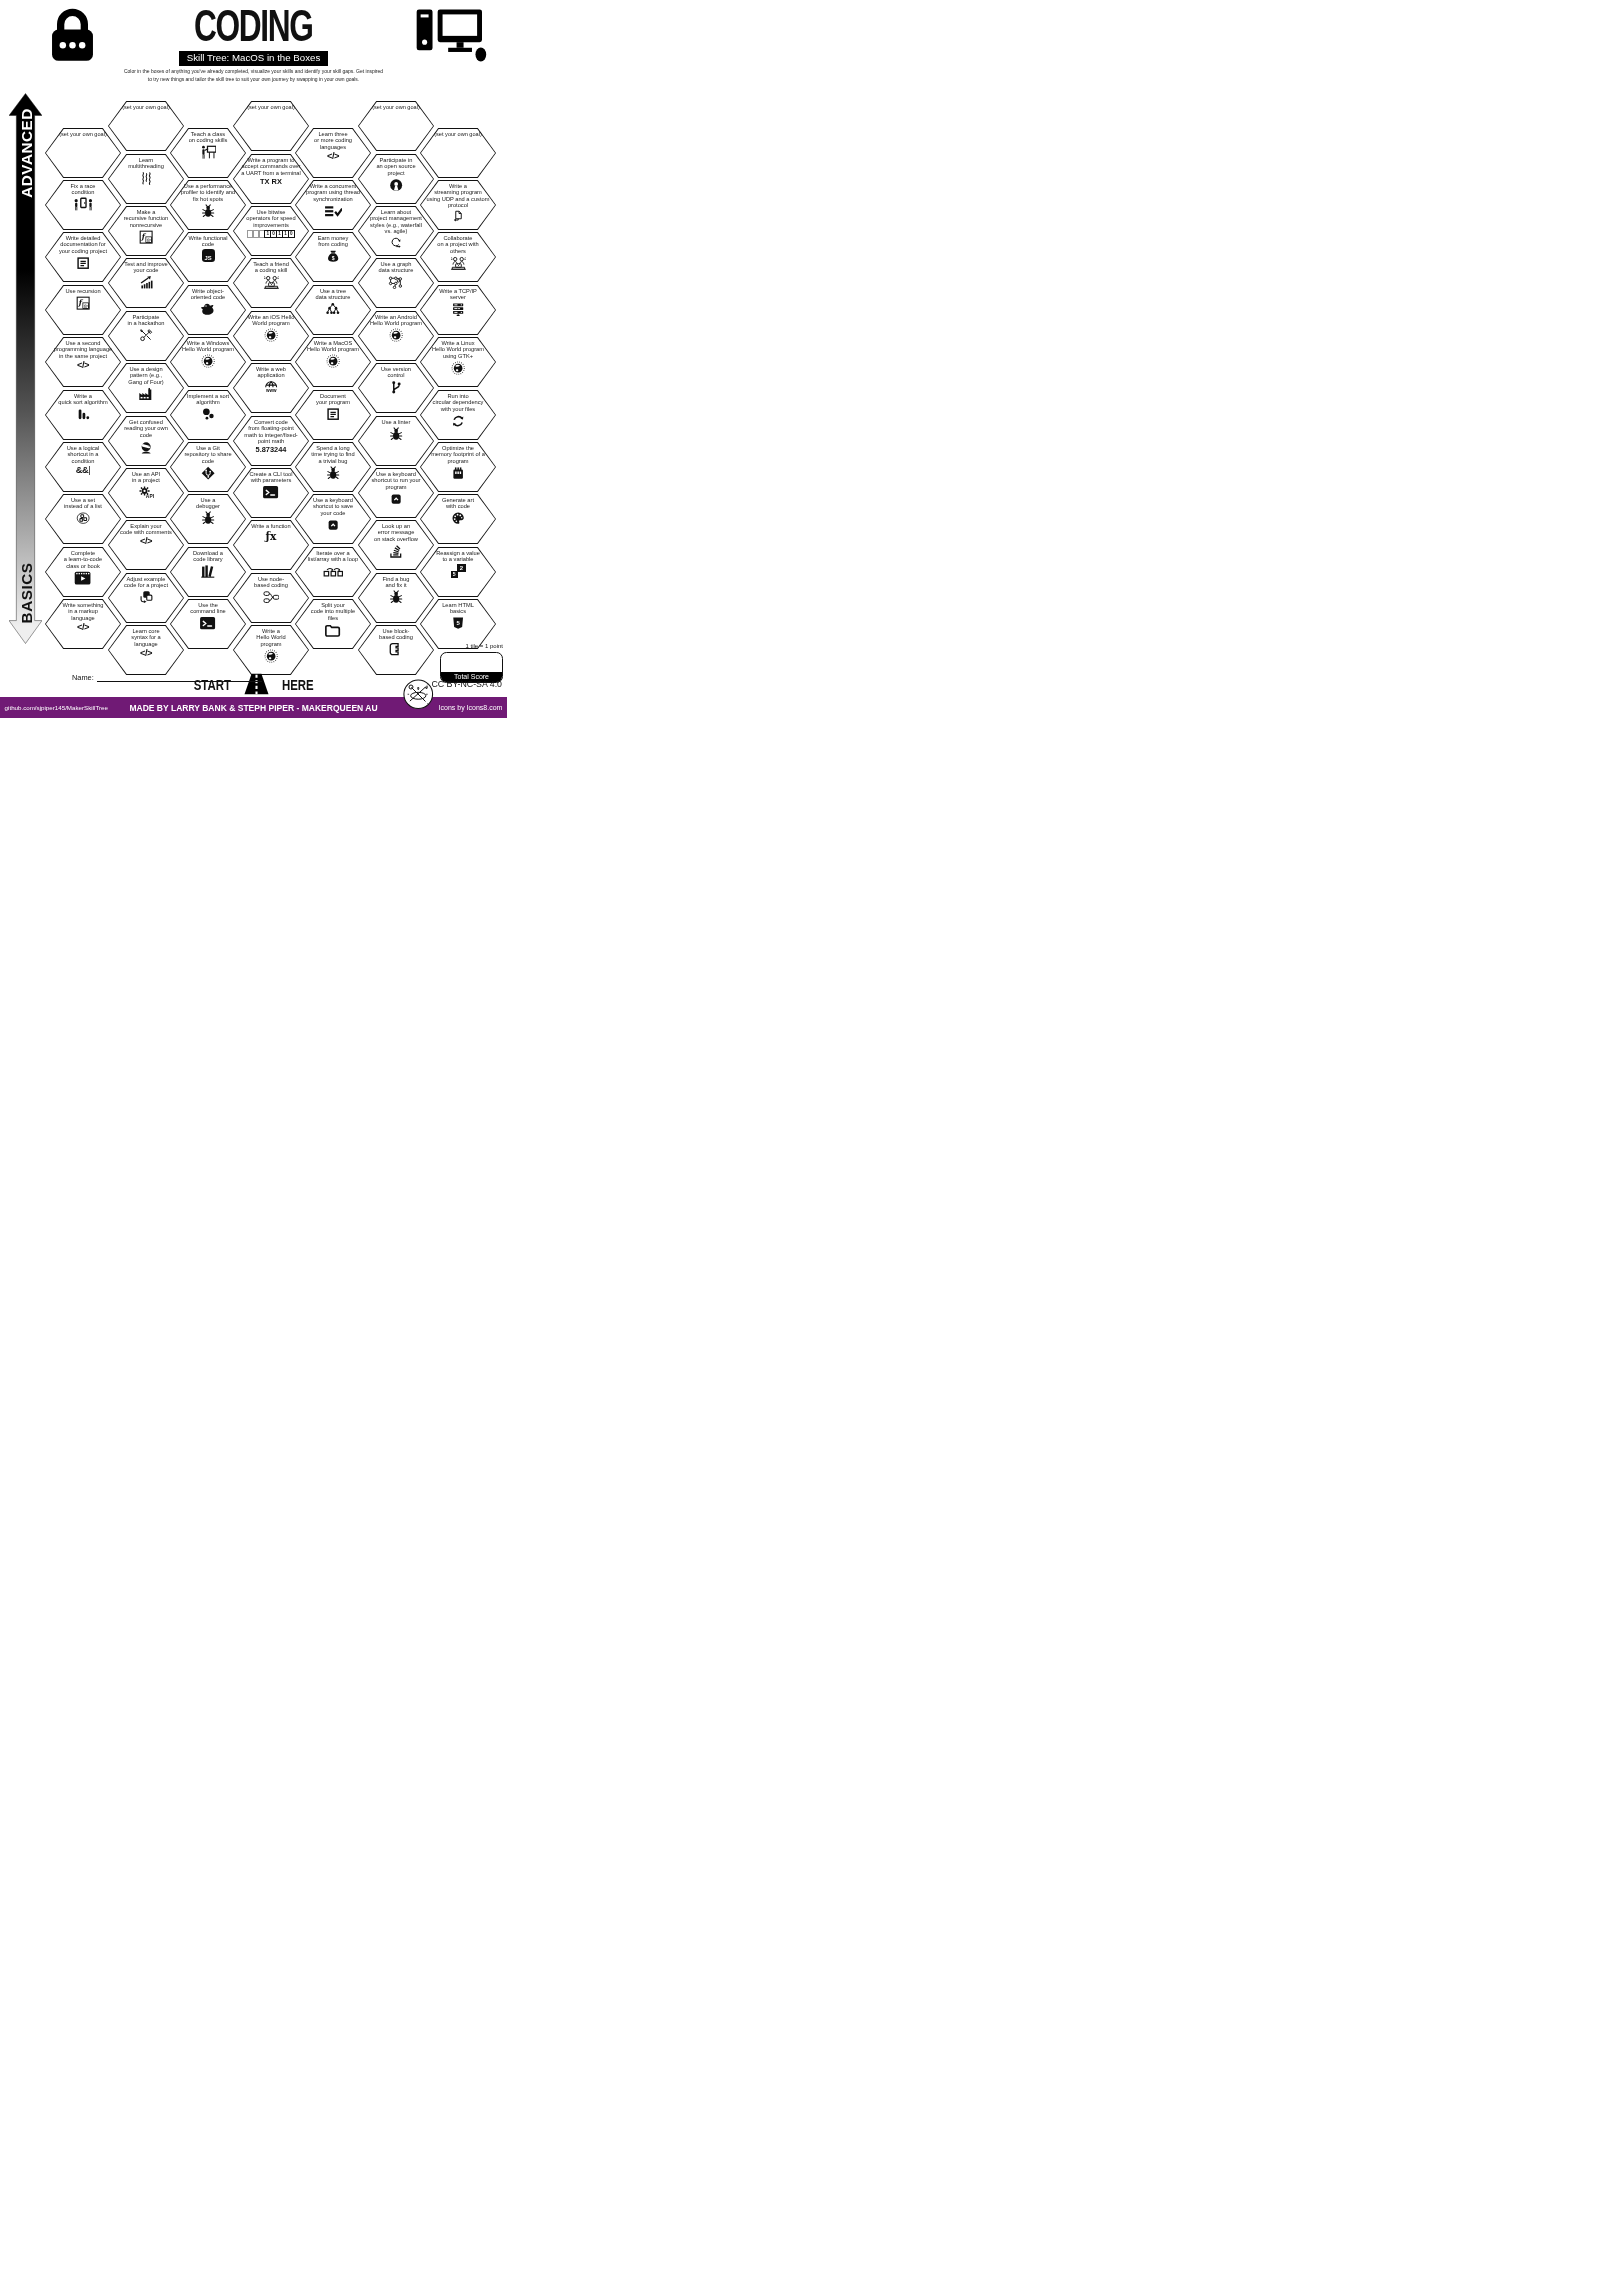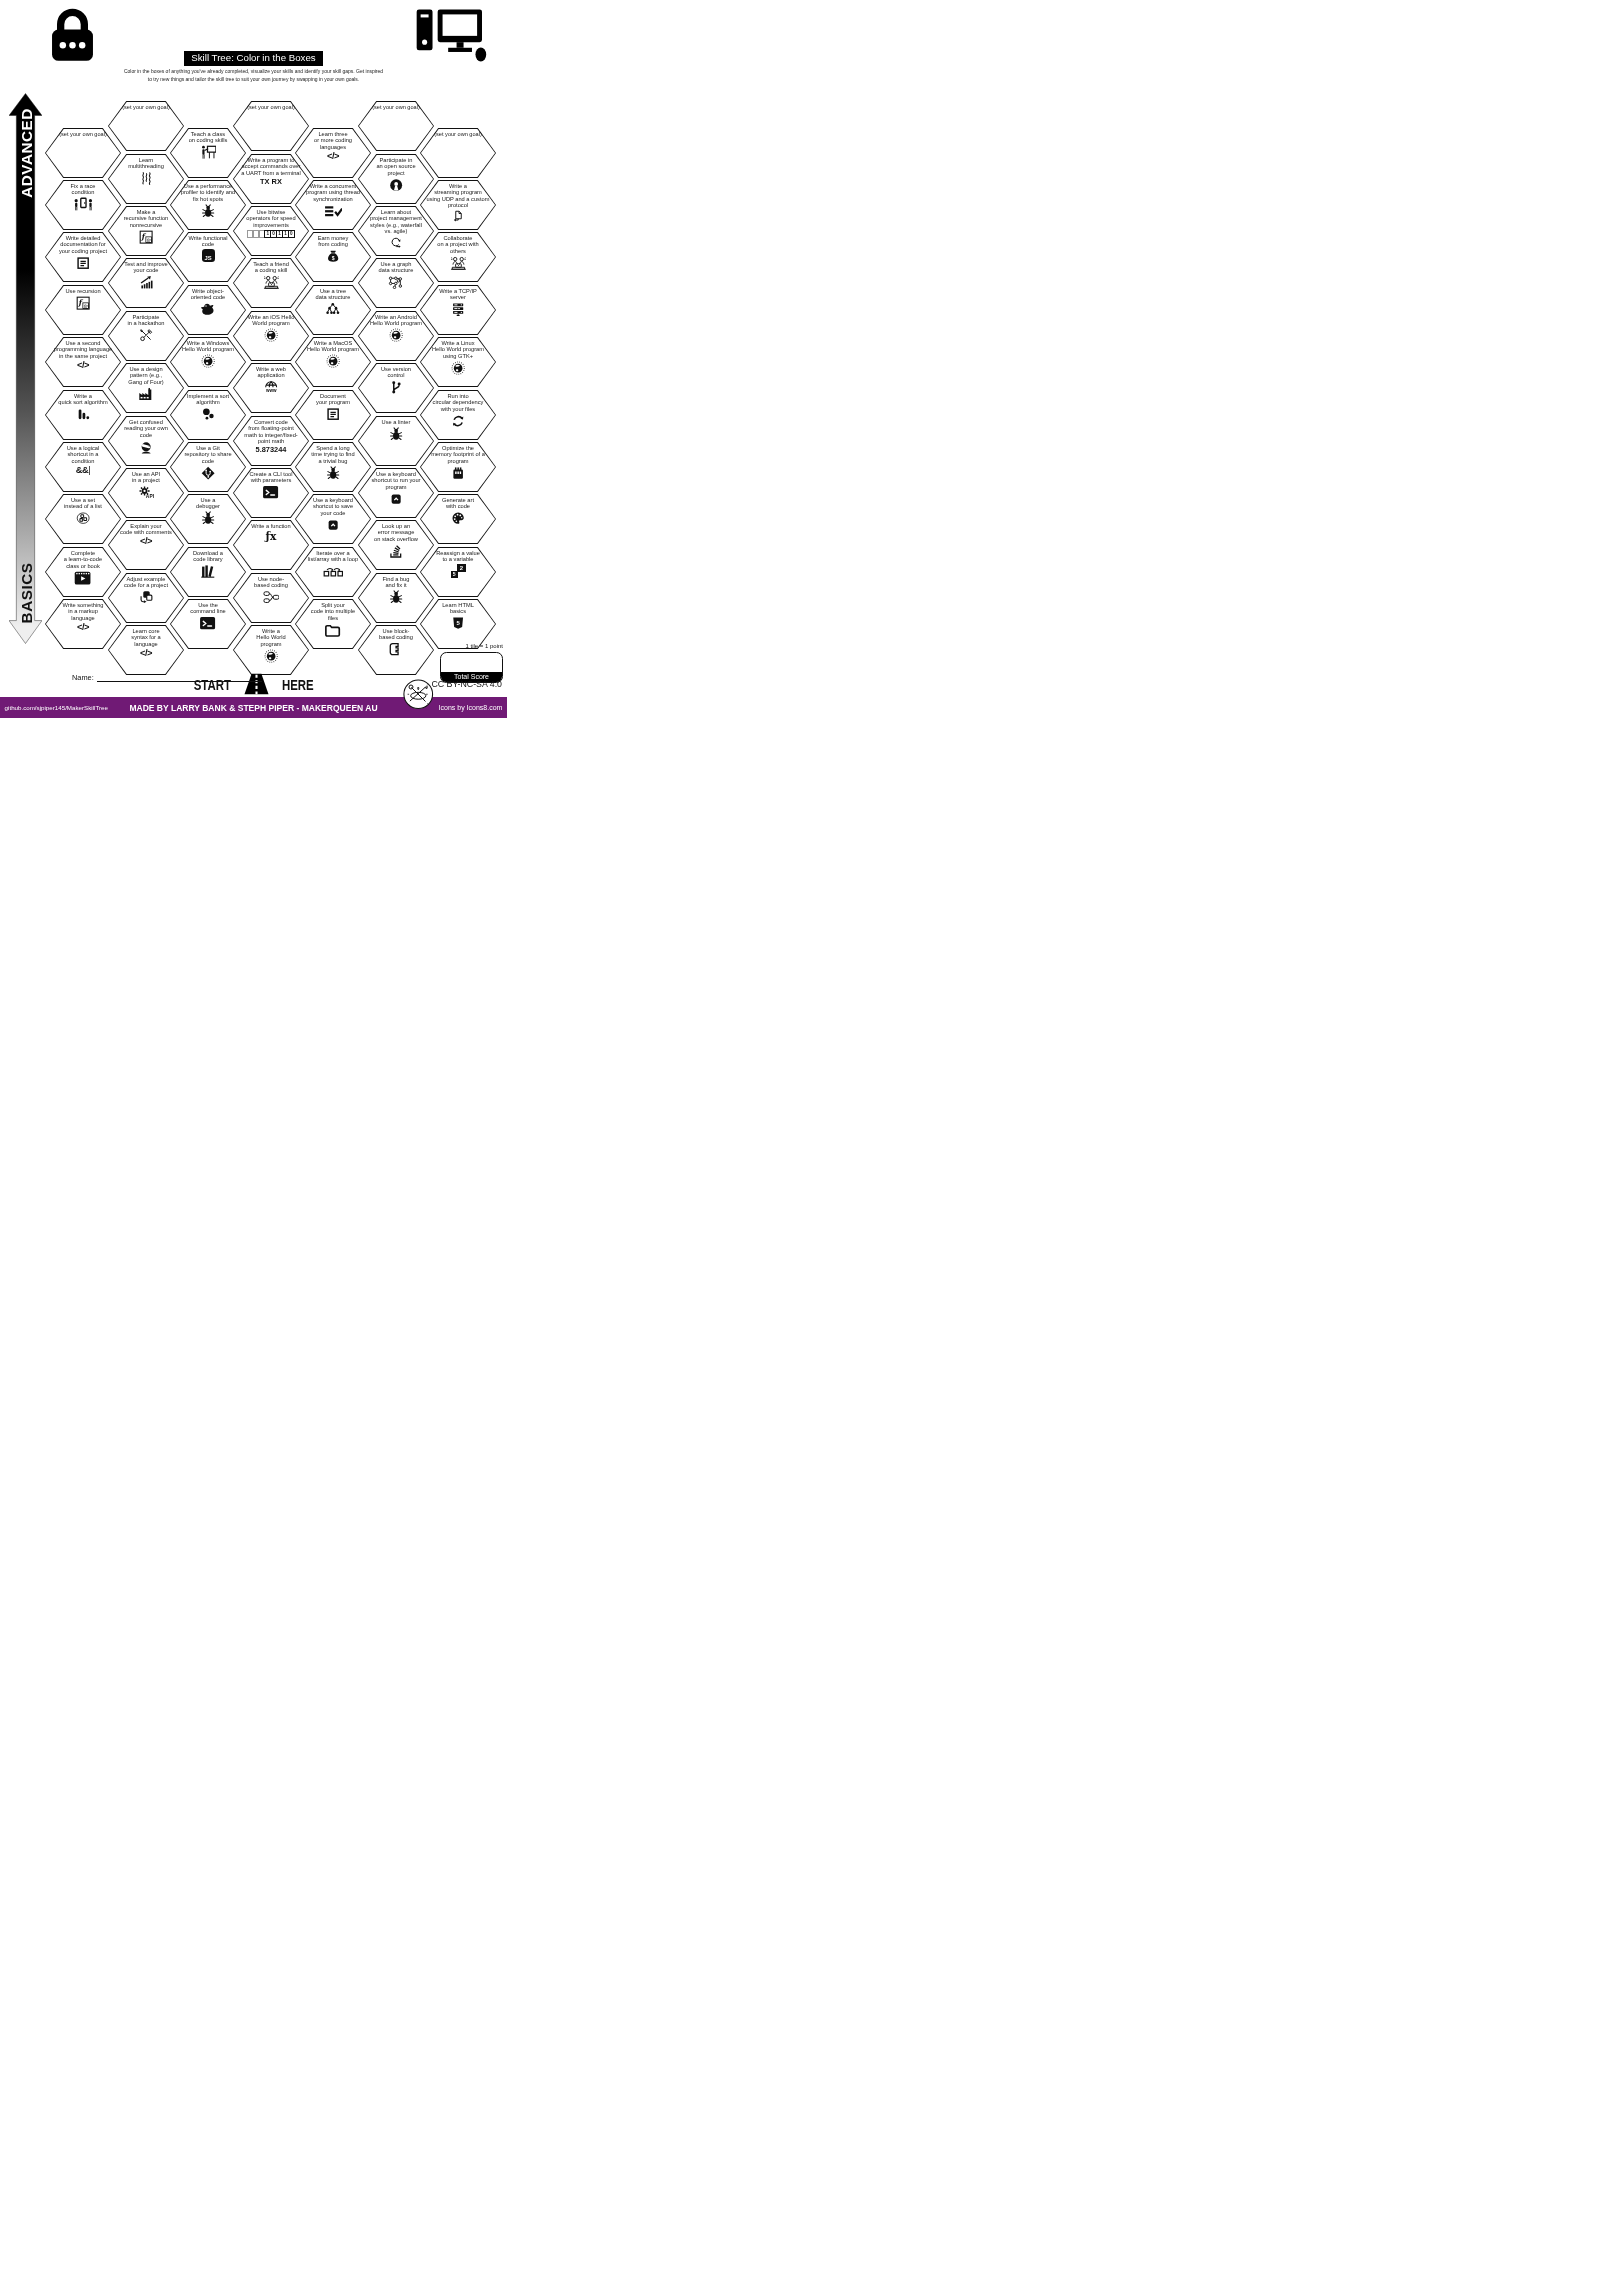--- a/index.html
+++ b/index.html
@@ -80,21 +80,22 @@
     <svg width="55" height="56" viewBox="0 0 24 26">
         <path d="M6.5 11V8a5.5 5.5 0 0 1 11 0v3" fill="none" stroke="#000" stroke-width="3.4"></path>
         <rect x="2.5" y="10.5" width="19" height="14.5" rx="3" fill="#000"></rect>
         <g fill="#fff">
           <circle cx="7.5" cy="17.8" r="1.5"></circle>
           <circle cx="12" cy="17.8" r="1.5"></circle>
           <circle cx="16.5" cy="17.8" r="1.5"></circle>
         </g>
       </svg>
   </div>
-  <div class="band-wrap"><span class="band">Skill Tree: Color in the Boxes</span></div>
+  <div class="title-wrap"><span class="title">CODING</span></div>
+  <div class="band-wrap"><span class="band">Skill Tree: MacOS in the Boxes</span></div>
   <div class="desc">
     <div>Color in the boxes of anything you've already completed, visualize your skills and identify your skill gaps.  Get inspired</div>
     <div>to try new things and tailor the skill tree to suit your own journey by swapping in your own goals.</div>
   </div>
   <div class="hdr-icon" id="computer-icon">
     <svg width="97" height="56" viewBox="0 0 32 24">
         <rect x="1.5" y="1.5" width="6.8" height="17.5" rx="1" fill="#000"></rect>
         <rect x="3.2" y="3.6" width="3.4" height="1.3" fill="#fff"></rect>
         <circle cx="4.9" cy="15.5" r="1.1" fill="#fff"></circle>
         <rect x="10.5" y="1.5" width="19" height="14" rx="1" fill="#000"></rect>

